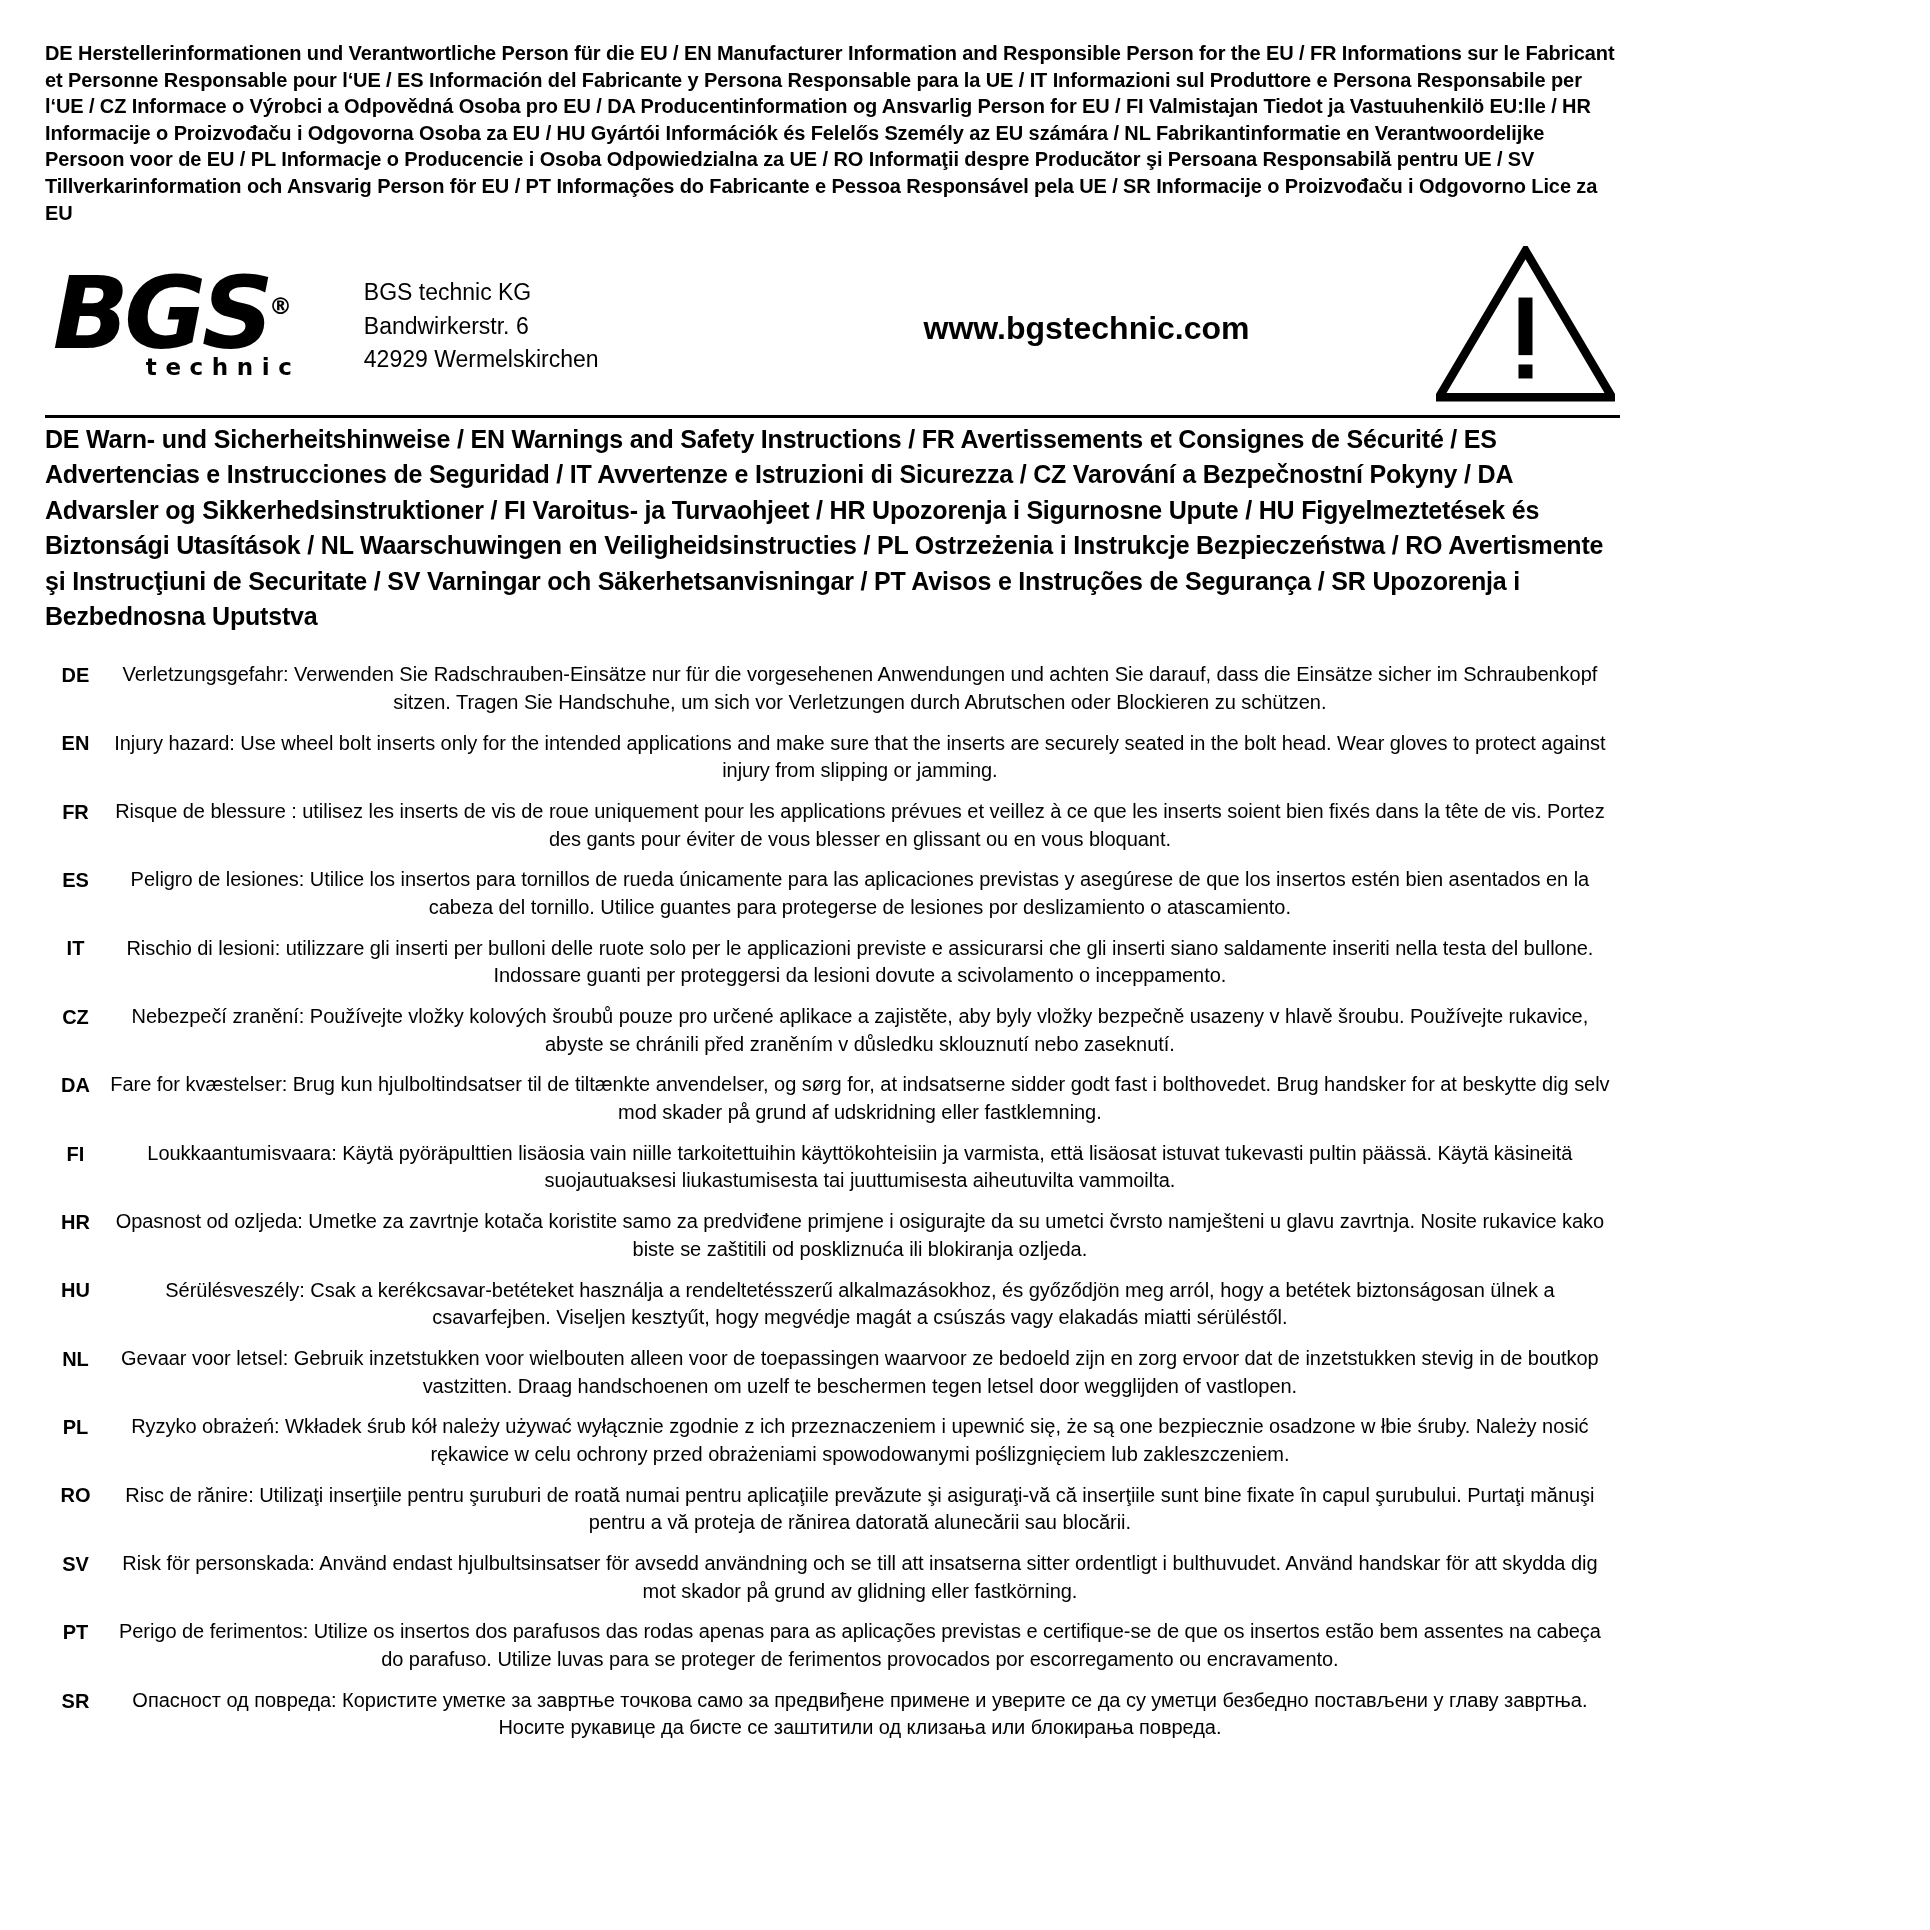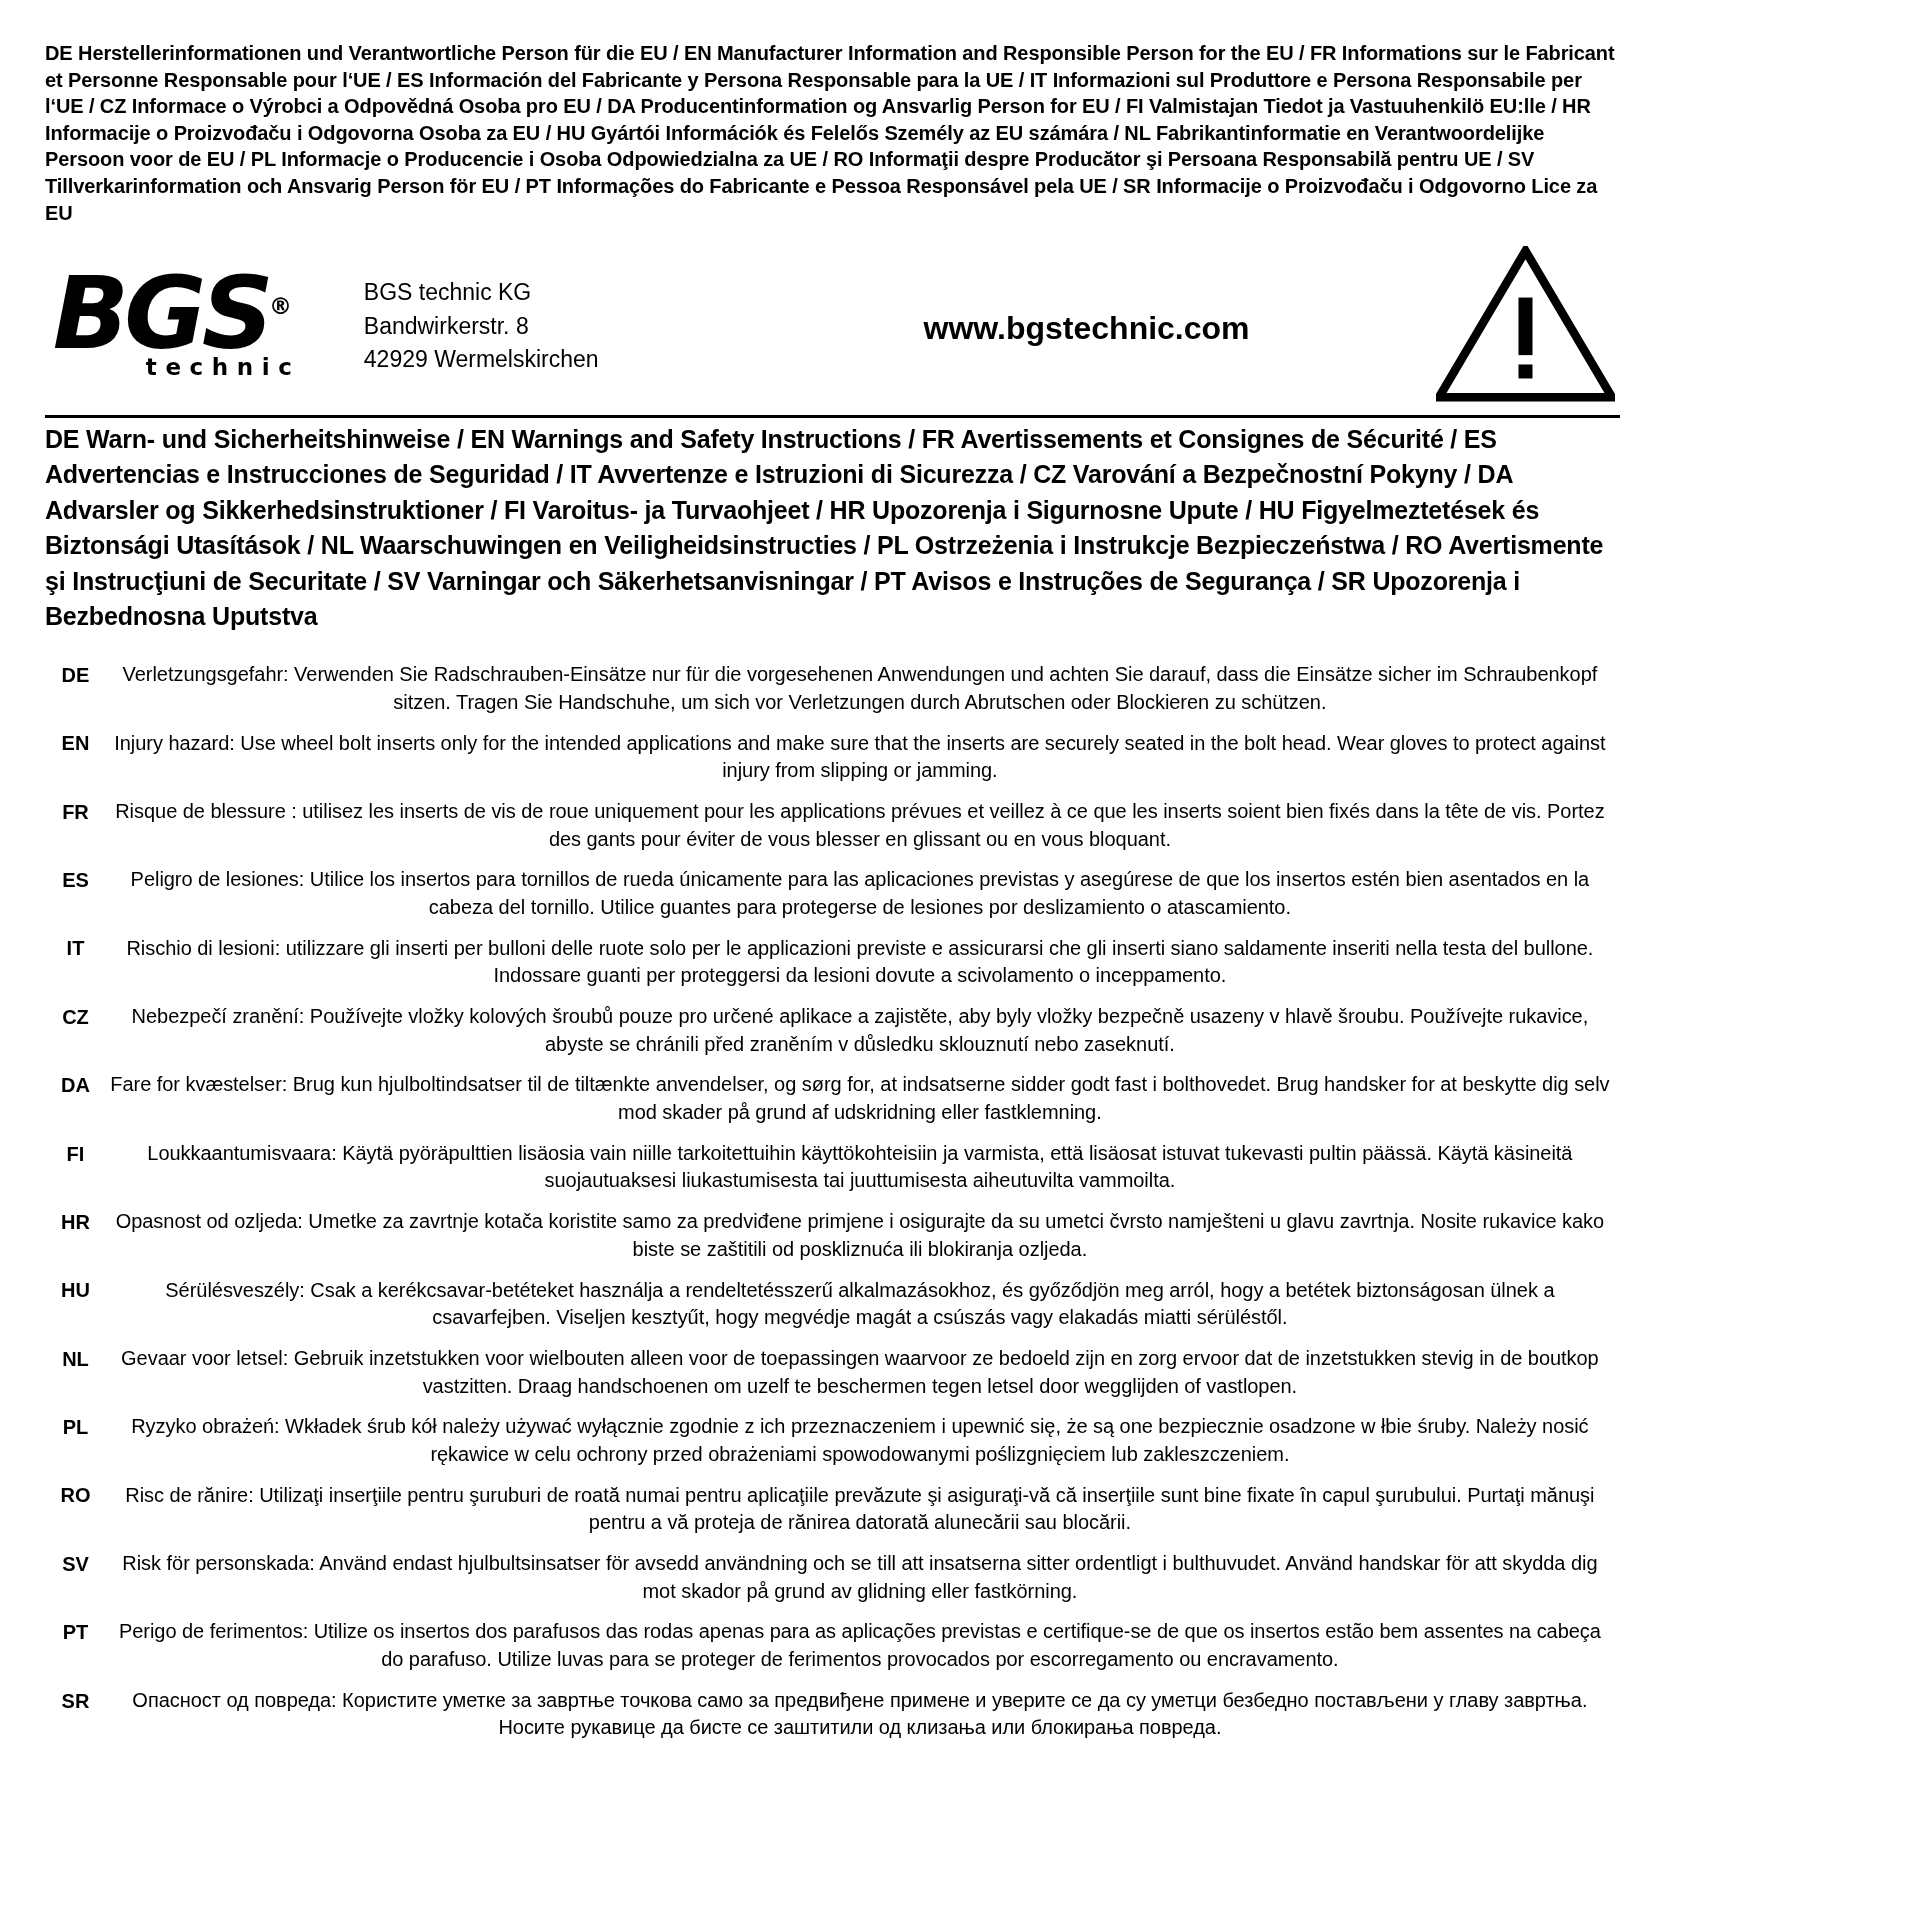--- a/index.html
+++ b/index.html
@@ -136,21 +136,21 @@
 
   <div class="company-band">
 
     <div class="logo-wrap">
       <div class="logo-bgs"><span>BGS</span><span class="logo-reg">®</span></div>
       <div class="logo-technic">technic</div>
     </div>
 
     <div class="addr">
       <div>BGS technic KG</div>
-      <div>Bandwirkerstr. 8</div>
+      <div>Bandwirkerstr. 6</div>
       <div>42929 Wermelskirchen</div>
     </div>
 
 
     <div class="website">www.bgstechnic.com</div>
 
     <div class="warn-tri">
       <svg width="179" height="156" viewBox="0 0 230 200" xmlns="http://www.w3.org/2000/svg" aria-hidden="true">
         <path d="M115 6 L226 194 L4 194 Z" fill="none" stroke="#000" stroke-width="11" stroke-linejoin="miter"></path>
         <rect x="106" y="66" width="18" height="74" fill="#000"></rect>

